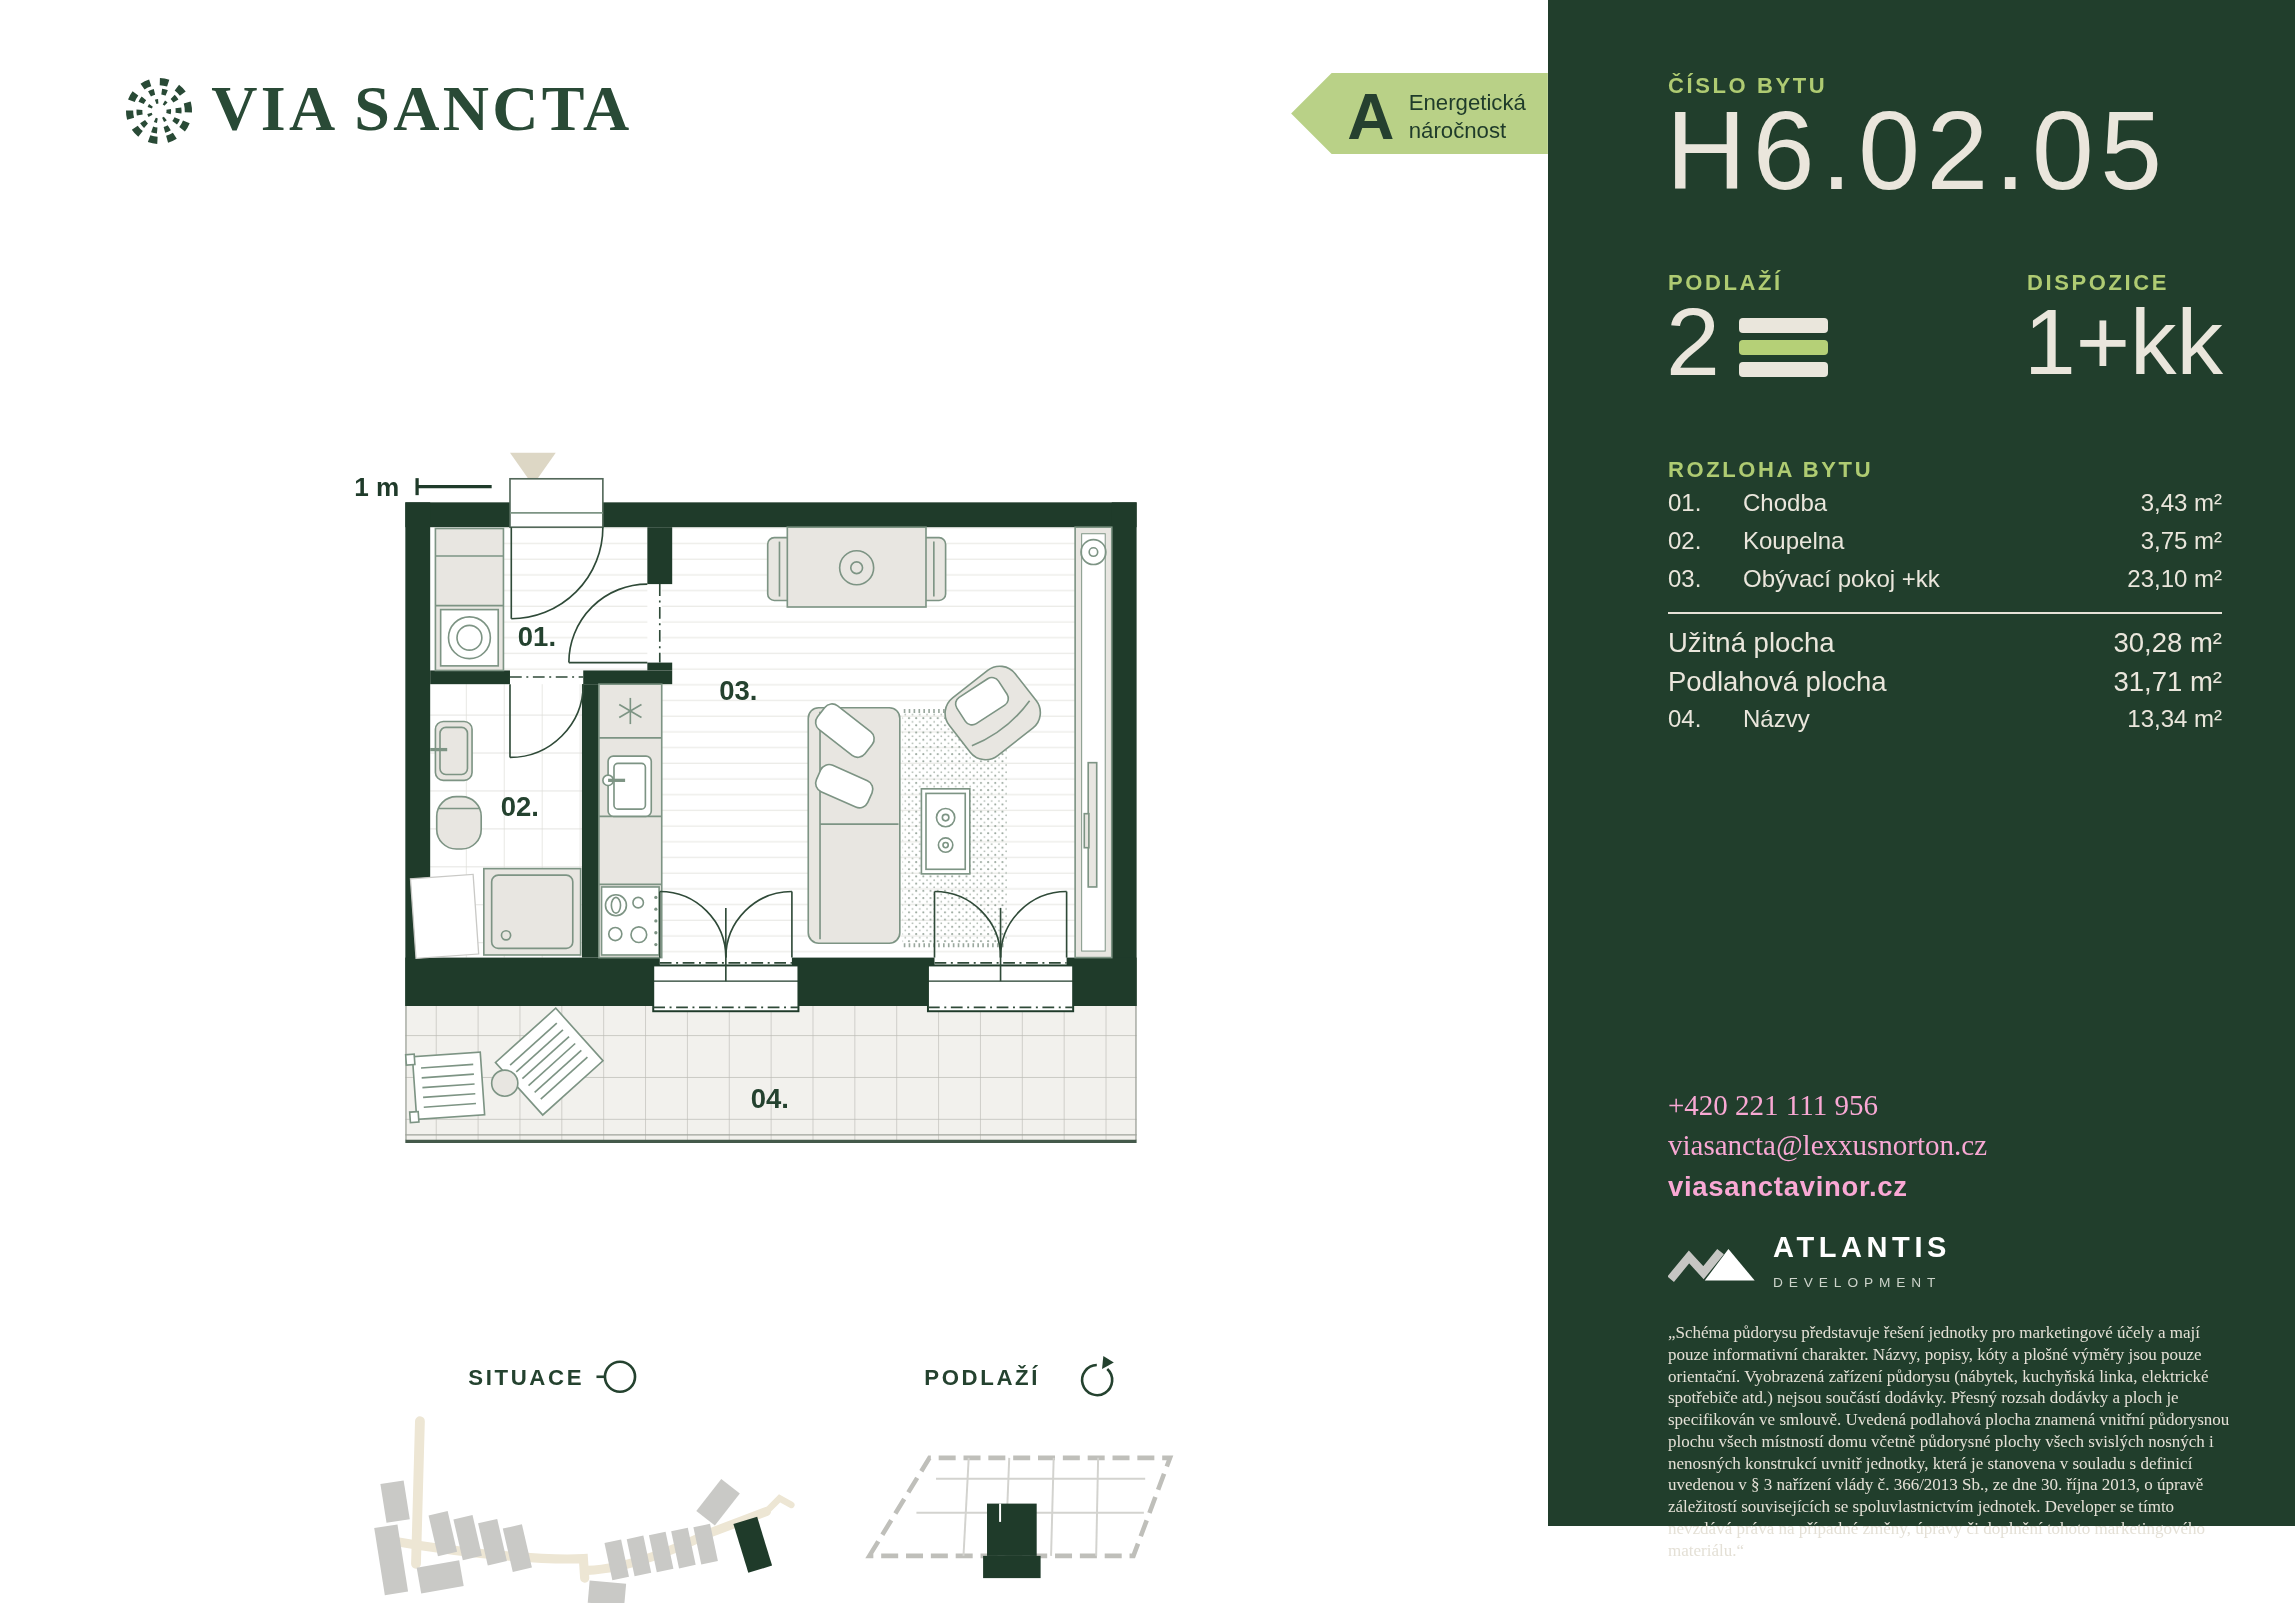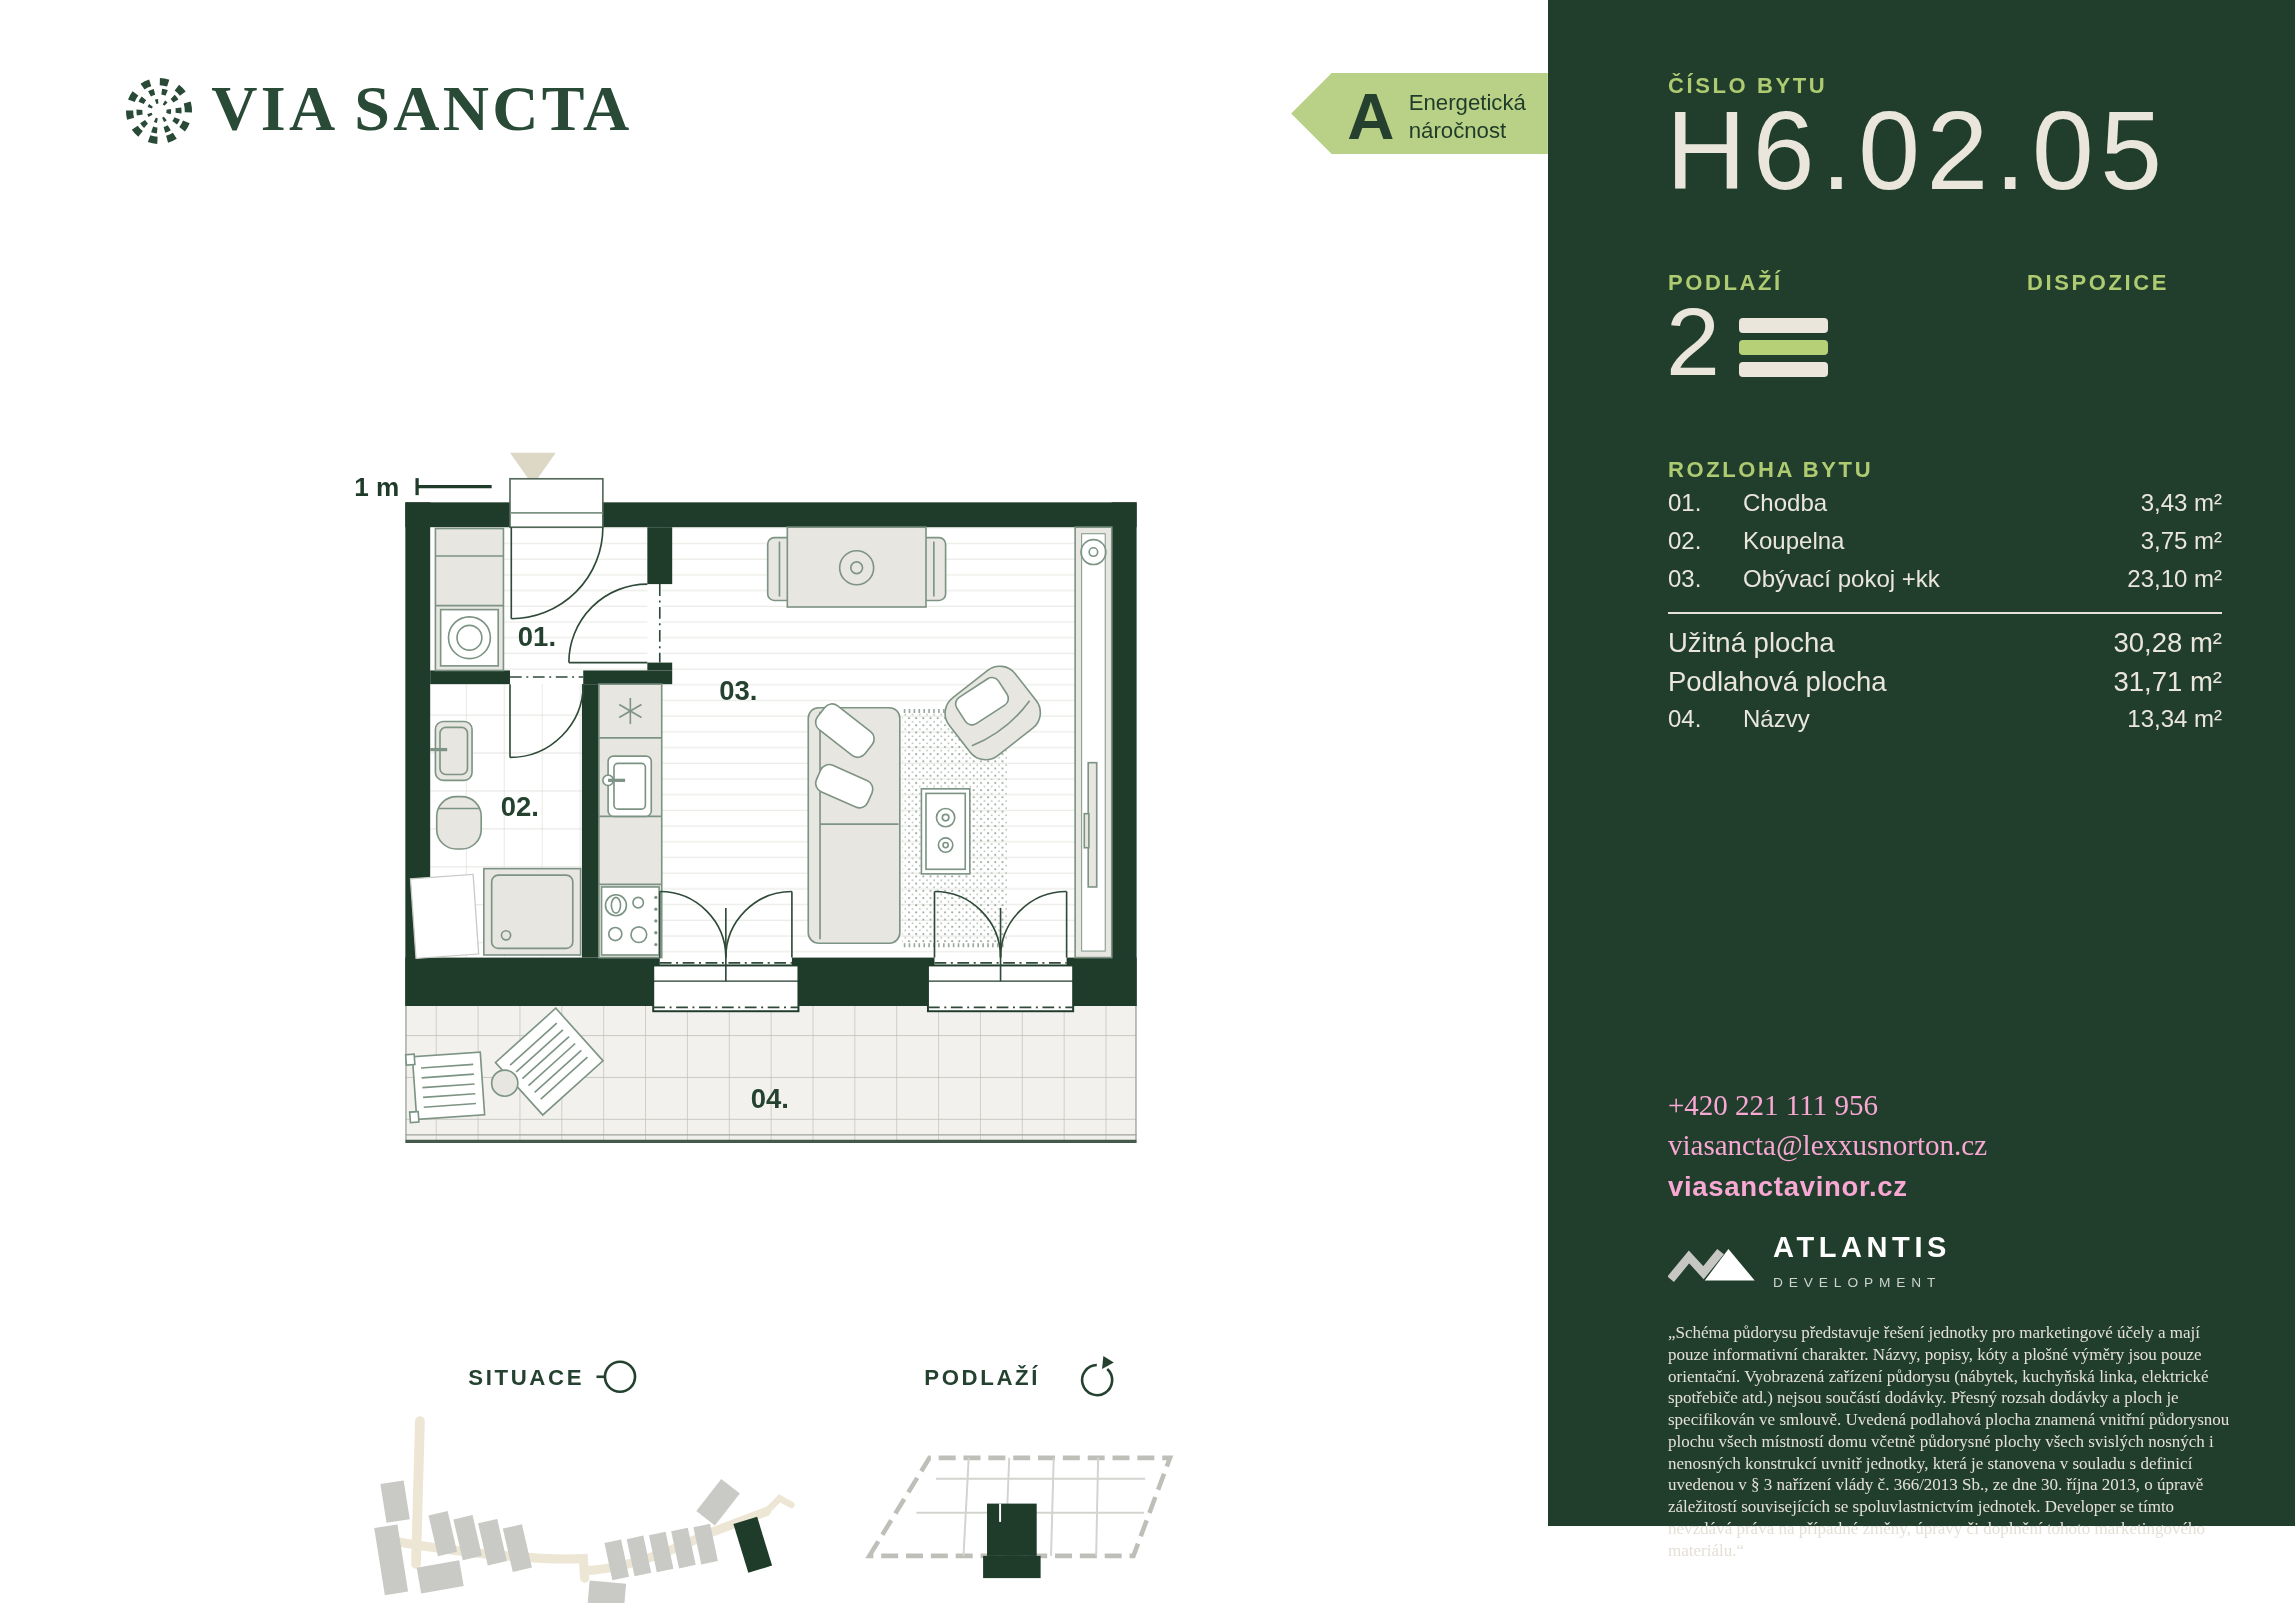--- a/index.html
+++ b/index.html
@@ -367,20 +367,21 @@
 
   <div class="lab" style="top:270px;">PODLAŽÍ</div>
   <div class="lab" style="top:270px;left:479px;">DISPOZICE</div>
 
   <div class="big-num" style="top:293px;font-size:97px;">2</div>
   <div class="bars">
     <div class="bar"></div>
     <div class="bar active"></div>
     <div class="bar"></div>
   </div>
+  <div class="big-num" style="top:296px;left:476px;font-size:93px;">1+kk</div>
 
   <div class="lab" style="top:457px;">ROZLOHA BYTU</div>
 
   <div class="tbl-row" style="top:489px;">
     <span class="num">01.</span>
     <span class="nm">Chodba</span>
     <span class="val">3,43 m²</span>
   </div>
   <div class="tbl-row" style="top:527px;">
     <span class="num">02.</span>

